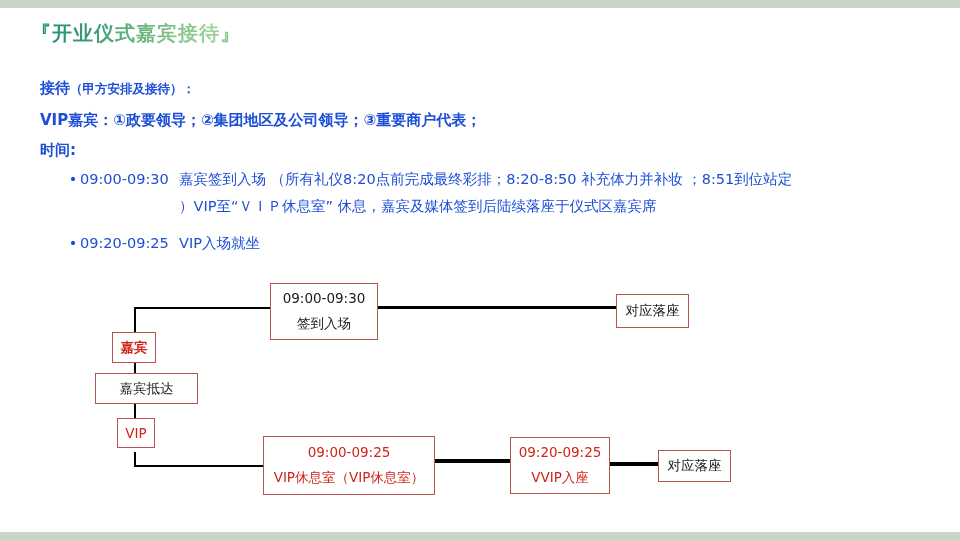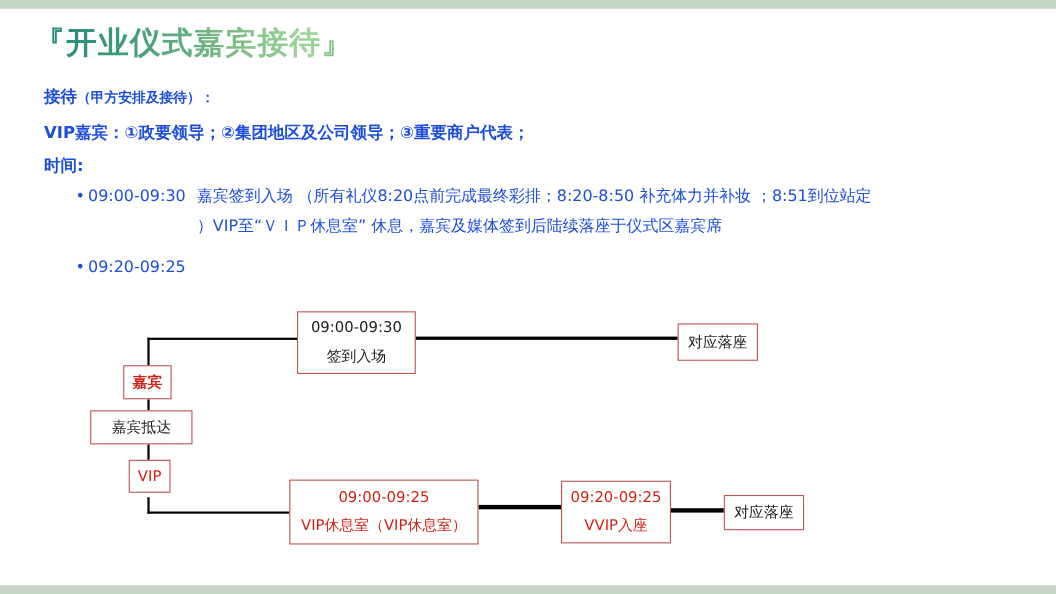--- a/index.html
+++ b/index.html
@@ -7,21 +7,21 @@
     width:960px;height:540px;position:relative;overflow:hidden;
     background:#ffffff;
     font-family:"DejaVu Sans","Liberation Sans",sans-serif;
   }
   .edge-band{position:absolute;left:0;width:960px;height:8px;background:#c7d5c7;}
   .edge-band.top{top:0;}
   .edge-band.bottom{bottom:0;}
 
   .slide-title{
     position:absolute;left:31px;top:20px;
-    font-size:28px;font-weight:bold;letter-spacing:1px;
+    font-size:20px;font-weight:bold;letter-spacing:1px;
     background:linear-gradient(90deg,#1f887a 0%,#3f9a7c 28%,#6fb67e 55%,#9ed49c 86%,#6cba70 100%);
     -webkit-background-clip:text;background-clip:text;color:transparent;
   }
 
   .body-text{position:absolute;left:40px;top:78px;width:880px;color:#1d4ed8;}
   .head-line{font-size:15px;font-weight:bold;margin-bottom:11px;line-height:20px;}
   .head-line .small{font-size:12.5px;}
   .time-head{font-size:15px;font-weight:bold;margin-top:8px;margin-bottom:6px;}
 
   .bullet-row{display:flex;align-items:flex-start;font-size:14.5px;line-height:27px;margin-bottom:10px;}
@@ -59,20 +59,23 @@
     <div class="bullet-time">09:00-09:30</div>
     <div class="bullet-desc">
       <div>嘉宾签到入场 （所有礼仪8:20点前完成最终彩排；8:20-8:50 补充体力并补妆 ；8:51到位站定</div>
       <div>）VIP至“ＶＩＰ休息室” 休息，嘉宾及媒体签到后陆续落座于仪式区嘉宾席</div>
     </div>
   </div>
 
   <div class="bullet-row">
     <div class="bullet-mark">•</div>
     <div class="bullet-time">09:20-09:25</div>
+    <div class="bullet-desc">
+      <div>VIP入场就坐</div>
+    </div>
   </div>
 </div>
 
 <div class="fc-line" style="left:134px;top:307px;width:2px;height:27px;"></div>
 <div class="fc-line" style="left:134px;top:307px;width:137px;height:2px;"></div>
 <div class="fc-line" style="left:377px;top:306px;width:240px;height:3px;"></div>
 <div class="fc-line" style="left:134px;top:362px;width:2px;height:12px;"></div>
 <div class="fc-line" style="left:134px;top:403px;width:2px;height:21px;"></div>
 <div class="fc-line" style="left:134px;top:452px;width:2px;height:15px;"></div>
 <div class="fc-line" style="left:134px;top:465px;width:130px;height:2px;"></div>
@@ -85,21 +88,21 @@
 </div>
 
 <div class="fc-box" style="left:616px;top:294px;width:73px;height:34px;">
   <div>对应落座</div>
 </div>
 
 <div class="fc-box fc-red fc-bold" style="left:112px;top:332px;width:44px;height:31px;">
   <div>嘉宾</div>
 </div>
 
-<div class="fc-box" style="left:82px;top:373px;width:93px;height:31px;">
+<div class="fc-box" style="left:95px;top:373px;width:103px;height:31px;">
   <div>嘉宾抵达</div>
 </div>
 
 <div class="fc-box fc-red" style="left:117px;top:418px;width:38px;height:30px;">
   <div>VIP</div>
 </div>
 
 <div class="fc-box fc-red" style="left:263px;top:436px;width:172px;height:59px;">
   <div>09:00-09:25</div>
   <div class="l2">VIP休息室（VIP休息室）</div>

